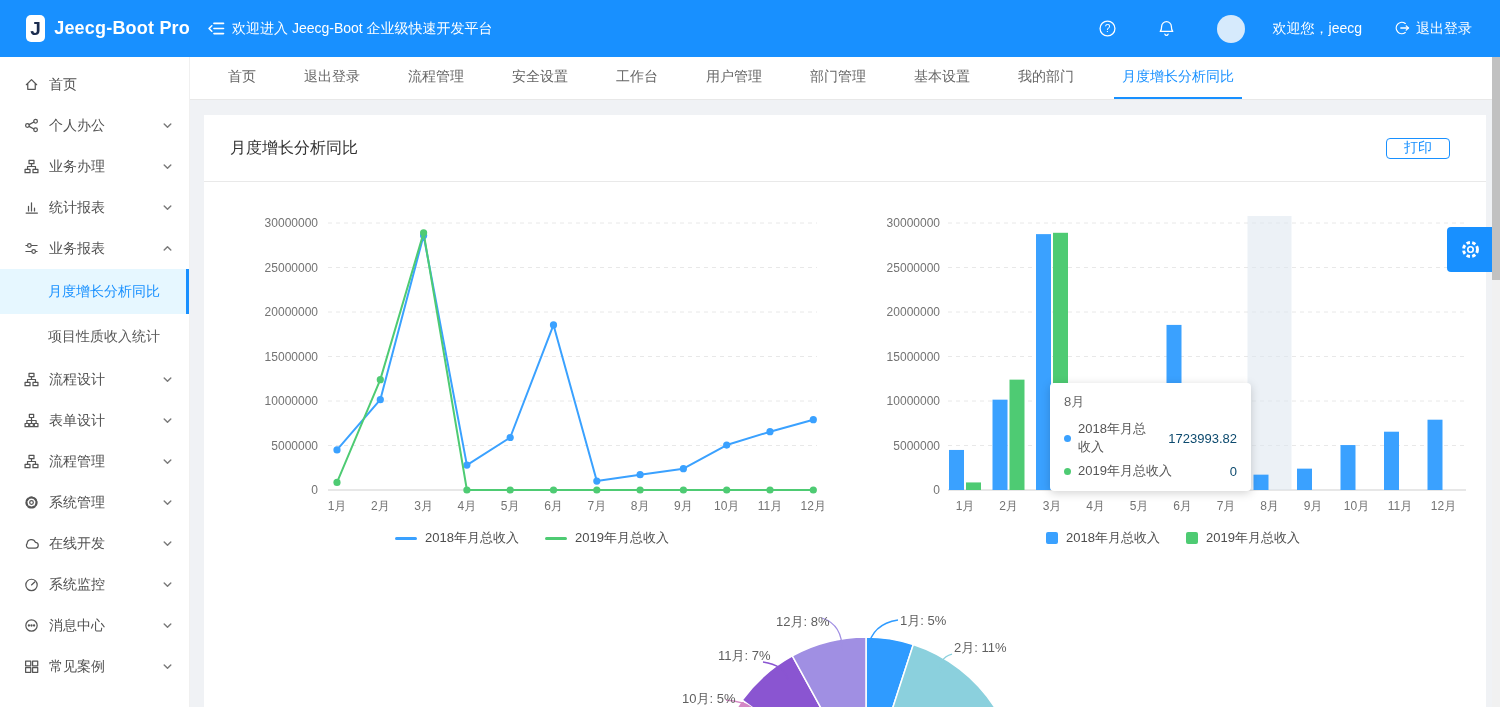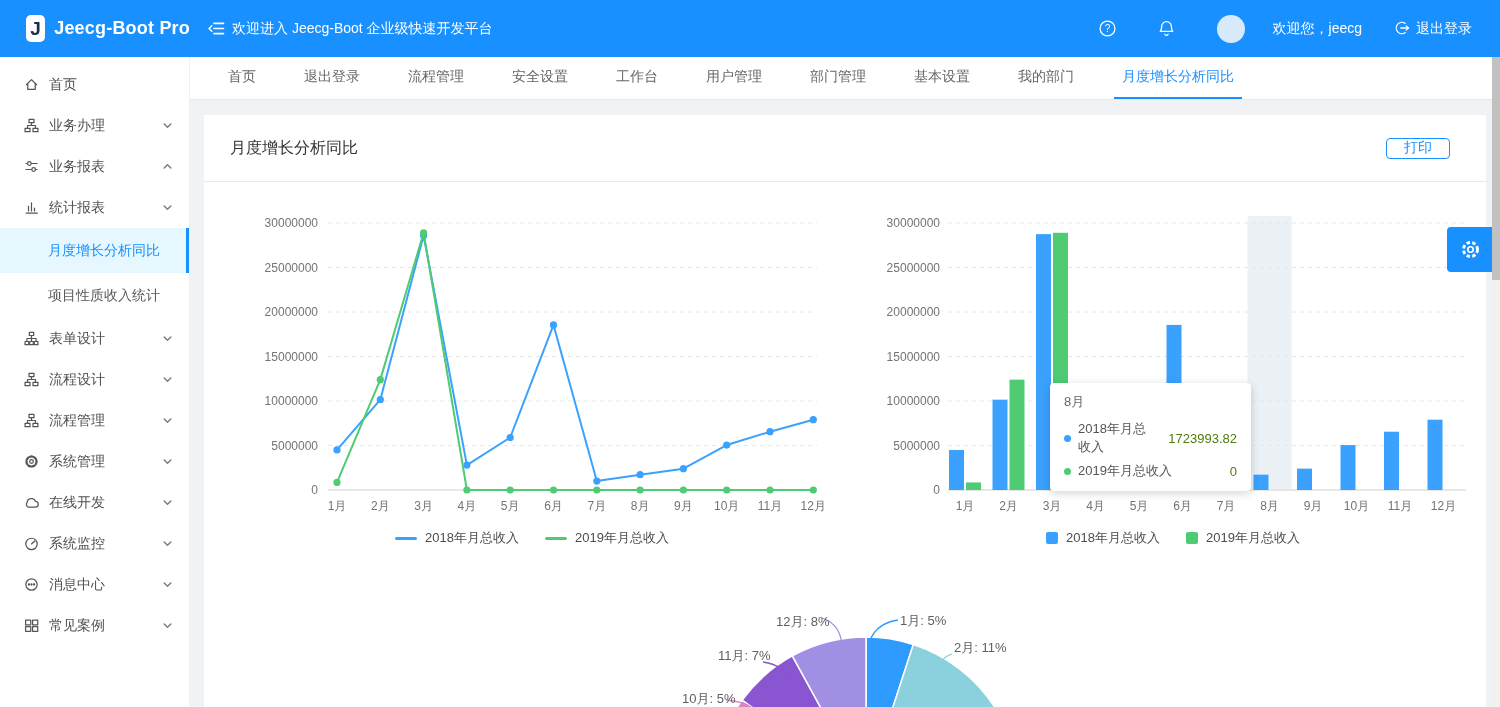--- a/index.html
+++ b/index.html
@@ -50,21 +50,21 @@
   .lg-dash { width:22px; height:3px; border-radius:2px; }
   .lg-sq { width:12px; height:12px; border-radius:2px; }
 
   .pie-wrap { position:absolute; left:396px; top:485px; width:520px; height:210px; }
 
   
   .tooltip { position:absolute; left:1050px; top:383px; width:201px; background:#fff; border-radius:4px; box-shadow:0 2px 10px rgba(0,0,0,.18); padding:10px 14px 11px 14px; z-index:40; }
   .tt-title { font-size:13px; color:#666; margin-bottom:9px; }
   .tt-row { display:flex; align-items:center; font-size:13px; color:#555; margin-top:6px; }
   .tt-dot { width:7px; height:7px; border-radius:50%; margin-right:7px; flex:none; }
-  .tt-val { margin-left:auto; color:#4d7c0f; padding-left:14px;text-align:center; }
+  .tt-val { margin-left:auto; color:#0c4a6e; padding-left:14px;text-align:center; }
 
   .gear-fab { position:absolute; right:7px; top:227px; width:46px; height:45px; background:#1890ff; border:none; border-radius:4px 0 0 4px; display:flex; align-items:center; justify-content:center; cursor:pointer; z-index:50; }
 
   .scrollbar { position:absolute; right:0; top:57px; width:8px; height:650px; background:#f1f1f1; z-index:60; }
   .scroll-thumb { position:absolute; left:0; top:0; width:8px; height:223px; background:#c1c1c1; }
 
   svg text { font-family:"Liberation Sans","DejaVu Sans",sans-serif; }
 </style>
 </head>
 <body>
@@ -125,100 +125,118 @@
             <path d="M2.2 7.2 L7 2.5 L11.8 7.2 M3.5 6.2 V11.5 H10.5 V6.2"></path>
           </g>
         </svg>
       </span>
       <span class="lb">首页</span>
     </div>
     <div class="side-item">
       <span class="ic">
         <svg width="15" height="15" viewBox="0 0 14 14">
           <g fill="none" stroke="currentColor" stroke-width="1.15" stroke-linecap="round" stroke-linejoin="round">
+            <circle cx="10.8" cy="3" r="1.7"></circle>
+            <circle cx="3.2" cy="7" r="1.7"></circle>
+            <circle cx="10.8" cy="11" r="1.7"></circle>
+            <path d="M4.8 6.2 L9.2 3.7 M4.8 7.8 L9.2 10.3"></path>
+          </g>
+        </svg>
+      </span>
+      <span class="lb">个人办公</span>
+      <span class="chev ">
+        <svg width="11" height="11" viewBox="0 0 10 10">
+          <path d="M2 3.6 L5 6.6 L8 3.6" fill="none" stroke="currentColor" stroke-width="1.3" stroke-linecap="round" stroke-linejoin="round"></path>
+        </svg>
+      </span>
+    </div>
+    <div class="side-item">
+      <span class="ic">
+        <svg width="15" height="15" viewBox="0 0 14 14">
+          <g fill="none" stroke="currentColor" stroke-width="1.15" stroke-linecap="round" stroke-linejoin="round">
             <rect x="4.7" y="1.2" width="4.6" height="3.2"></rect>
             <rect x="1" y="9.6" width="4.6" height="3.2"></rect>
             <rect x="8.4" y="9.6" width="4.6" height="3.2"></rect>
             <path d="M7 4.4 V7 M3.3 9.6 V7 H10.7 V9.6"></path>
           </g>
         </svg>
       </span>
       <span class="lb">业务办理</span>
       <span class="chev ">
         <svg width="11" height="11" viewBox="0 0 10 10">
           <path d="M2 3.6 L5 6.6 L8 3.6" fill="none" stroke="currentColor" stroke-width="1.3" stroke-linecap="round" stroke-linejoin="round"></path>
         </svg>
       </span>
     </div>
     <div class="side-item">
       <span class="ic">
         <svg width="15" height="15" viewBox="0 0 14 14">
           <g fill="none" stroke="currentColor" stroke-width="1.15" stroke-linecap="round" stroke-linejoin="round">
+            <path d="M2 12.2 H12.5 M4.2 10.2 V6 M7 10.2 V2.6 M9.8 10.2 V7.6"></path>
+          </g>
+        </svg>
+      </span>
+      <span class="lb">统计报表</span>
+      <span class="chev ">
+        <svg width="11" height="11" viewBox="0 0 10 10">
+          <path d="M2 3.6 L5 6.6 L8 3.6" fill="none" stroke="currentColor" stroke-width="1.3" stroke-linecap="round" stroke-linejoin="round"></path>
+        </svg>
+      </span>
+    </div>
+    <div class="side-item">
+      <span class="ic">
+        <svg width="15" height="15" viewBox="0 0 14 14">
+          <g fill="none" stroke="currentColor" stroke-width="1.15" stroke-linecap="round" stroke-linejoin="round">
             <path d="M1.8 4.2 H12.2"></path>
             <circle cx="5" cy="4.2" r="1.7" fill="#fff"></circle>
             <path d="M1.8 9.8 H12.2"></path>
             <circle cx="9" cy="9.8" r="1.7" fill="#fff"></circle>
           </g>
         </svg>
       </span>
       <span class="lb">业务报表</span>
       <span class="chev up">
         <svg width="11" height="11" viewBox="0 0 10 10">
           <path d="M2 3.6 L5 6.6 L8 3.6" fill="none" stroke="currentColor" stroke-width="1.3" stroke-linecap="round" stroke-linejoin="round"></path>
         </svg>
       </span>
     </div>
-    <div class="side-item">
-      <span class="ic">
-        <svg width="15" height="15" viewBox="0 0 14 14">
-          <g fill="none" stroke="currentColor" stroke-width="1.15" stroke-linecap="round" stroke-linejoin="round">
-            <path d="M2 12.2 H12.5 M4.2 10.2 V6 M7 10.2 V2.6 M9.8 10.2 V7.6"></path>
-          </g>
-        </svg>
-      </span>
-      <span class="lb">统计报表</span>
-      <span class="chev ">
-        <svg width="11" height="11" viewBox="0 0 10 10">
-          <path d="M2 3.6 L5 6.6 L8 3.6" fill="none" stroke="currentColor" stroke-width="1.3" stroke-linecap="round" stroke-linejoin="round"></path>
-        </svg>
-      </span>
-    </div>
     <div class="sub-item active">月度增长分析同比</div>
     <div class="sub-item">项目性质收入统计</div>
+    <div class="side-item">
+      <span class="ic">
+        <svg width="15" height="15" viewBox="0 0 14 14">
+          <g fill="none" stroke="currentColor" stroke-width="1.15" stroke-linecap="round" stroke-linejoin="round">
+            <rect x="4.7" y="1.2" width="4.6" height="3.2"></rect>
+            <rect x="1" y="9.6" width="4.6" height="3.2"></rect>
+            <rect x="8.4" y="9.6" width="4.6" height="3.2"></rect>
+            <path d="M7 4.4 V7 M3.3 9.6 V7 H10.7 V9.6"></path>
+          </g>
+        </svg>
+      </span>
+      <span class="lb">流程设计</span>
+      <span class="chev ">
+        <svg width="11" height="11" viewBox="0 0 10 10">
+          <path d="M2 3.6 L5 6.6 L8 3.6" fill="none" stroke="currentColor" stroke-width="1.3" stroke-linecap="round" stroke-linejoin="round"></path>
+        </svg>
+      </span>
+    </div>
     <div class="side-item">
       <span class="ic">
         <svg width="15" height="15" viewBox="0 0 14 14">
           <g fill="none" stroke="currentColor" stroke-width="1.15" stroke-linecap="round" stroke-linejoin="round">
             <rect x="5" y="1.2" width="4" height="3"></rect>
             <rect x="1" y="9.8" width="3.4" height="3"></rect>
             <rect x="5.3" y="9.8" width="3.4" height="3"></rect>
             <rect x="9.6" y="9.8" width="3.4" height="3"></rect>
             <path d="M7 4.2 V7 M2.7 9.8 V7 H11.3 V9.8 M7 7 V9.8"></path>
           </g>
         </svg>
       </span>
       <span class="lb">表单设计</span>
-      <span class="chev ">
-        <svg width="11" height="11" viewBox="0 0 10 10">
-          <path d="M2 3.6 L5 6.6 L8 3.6" fill="none" stroke="currentColor" stroke-width="1.3" stroke-linecap="round" stroke-linejoin="round"></path>
-        </svg>
-      </span>
-    </div>
-    <div class="side-item">
-      <span class="ic">
-        <svg width="15" height="15" viewBox="0 0 14 14">
-          <g fill="none" stroke="currentColor" stroke-width="1.15" stroke-linecap="round" stroke-linejoin="round">
-            <rect x="4.7" y="1.2" width="4.6" height="3.2"></rect>
-            <rect x="1" y="9.6" width="4.6" height="3.2"></rect>
-            <rect x="8.4" y="9.6" width="4.6" height="3.2"></rect>
-            <path d="M7 4.4 V7 M3.3 9.6 V7 H10.7 V9.6"></path>
-          </g>
-        </svg>
-      </span>
-      <span class="lb">流程设计</span>
       <span class="chev ">
         <svg width="11" height="11" viewBox="0 0 10 10">
           <path d="M2 3.6 L5 6.6 L8 3.6" fill="none" stroke="currentColor" stroke-width="1.3" stroke-linecap="round" stroke-linejoin="round"></path>
         </svg>
       </span>
     </div>
     <div class="side-item">
       <span class="ic">
         <svg width="15" height="15" viewBox="0 0 14 14">
           <g fill="none" stroke="currentColor" stroke-width="1.15" stroke-linecap="round" stroke-linejoin="round">

